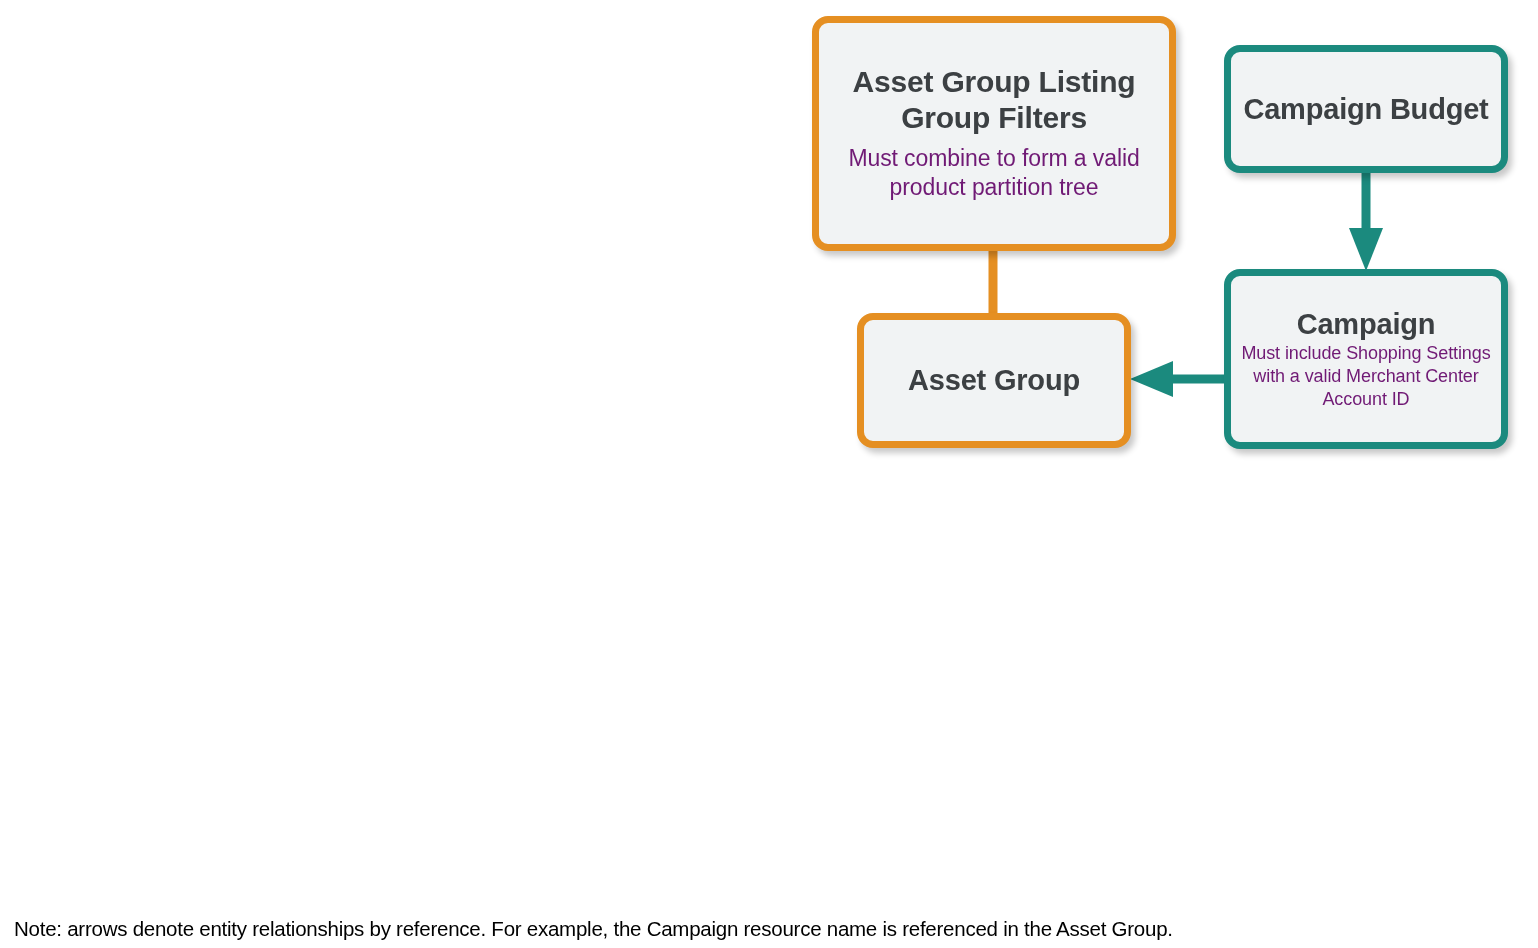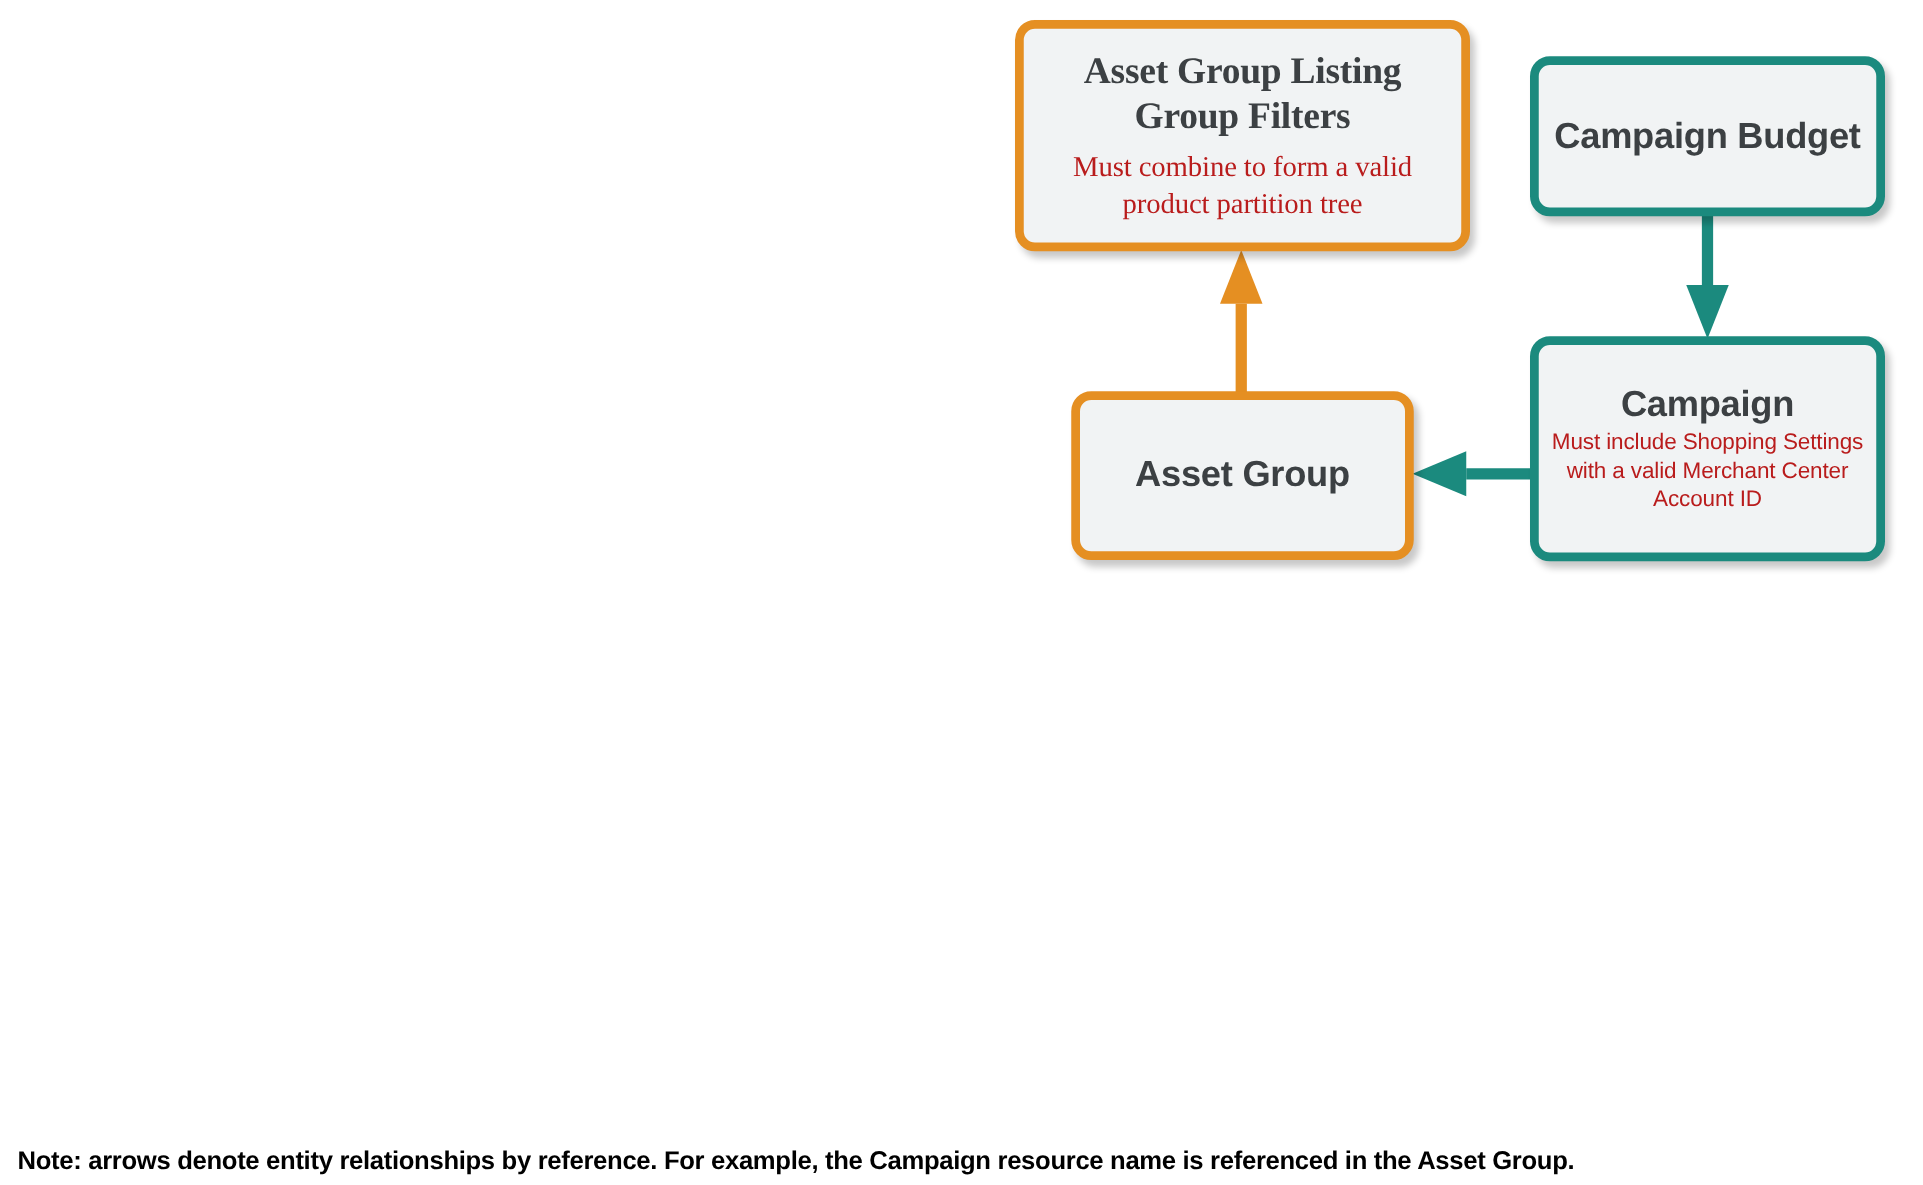--- a/index.html
+++ b/index.html
@@ -39,33 +39,33 @@
     padding: 6px 10px;
     z-index: 3;
   }
   .node .title {
     font-weight: bold;
     color: #3c4043;
     line-height: 1.18;
     letter-spacing: -0.2px;
   }
   .node .desc {
-    color: #b91c1c;
+    color: #701a75;
     line-height: 1.28;
     font-weight: normal;
     letter-spacing: -0.1px;
   }
 
   .orange { border-color: #e58f22; }
   .teal   { border-color: #1b8a7e; }
 
   
   #node-listing-filters {
     left: 812px; top: 16px;
-    width: 364px; height: 185px; font-family: Liberation Serif, serif;
+    width: 364px; height: 235px;
   }
   #node-listing-filters .title { font-size: 30px; }
   #node-listing-filters .desc  { font-size: 23px; margin-top: 9px; }
 
   #node-campaign-budget {
     left: 1224px; top: 45px;
     width: 284px; height: 128px;
   }
   #node-campaign-budget .title { font-size: 29px; }
 
@@ -90,21 +90,21 @@
     z-index: 1;
     pointer-events: none;
   }
 
   
   #note {
     position: absolute;
     left: 14px;
     top: 917px;
     font-size: 20.5px;
-    font-weight: bold;
+    font-weight: normal;
     color: #000000;
     letter-spacing: -0.25px;
     white-space: nowrap;
   }
 </style>
 </head>
 <body>
 
 <div id="canvas">
 

